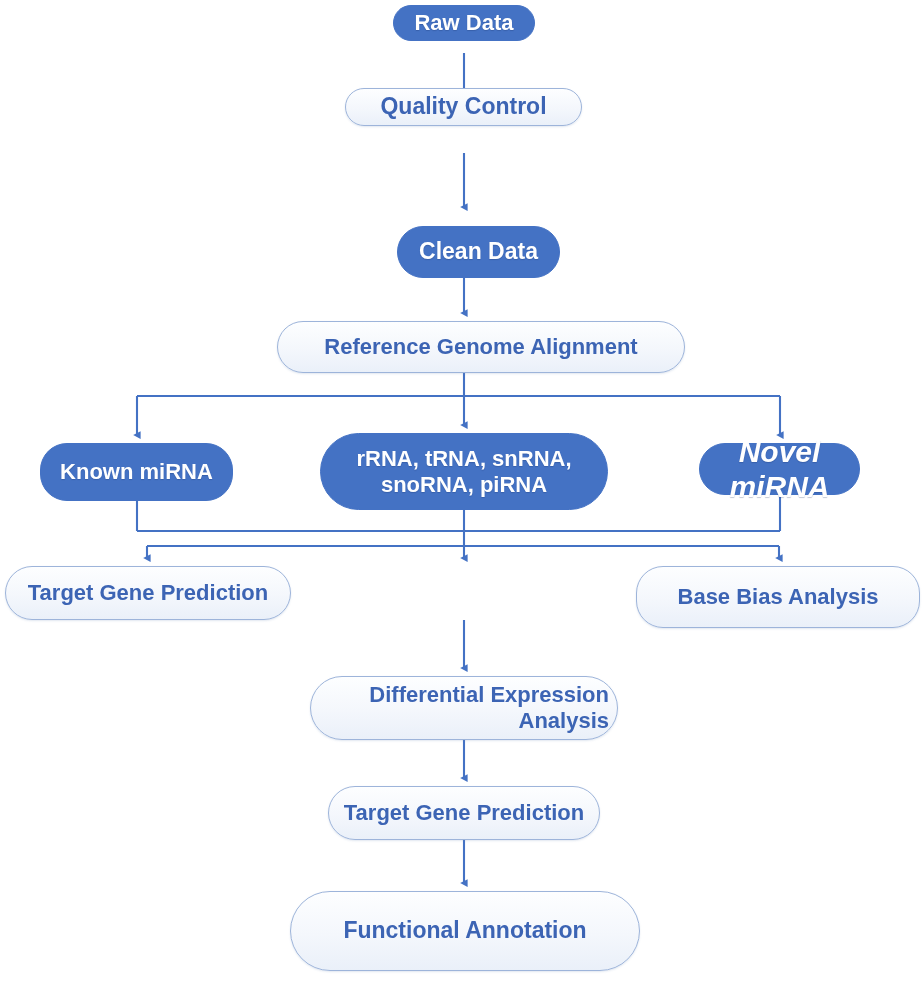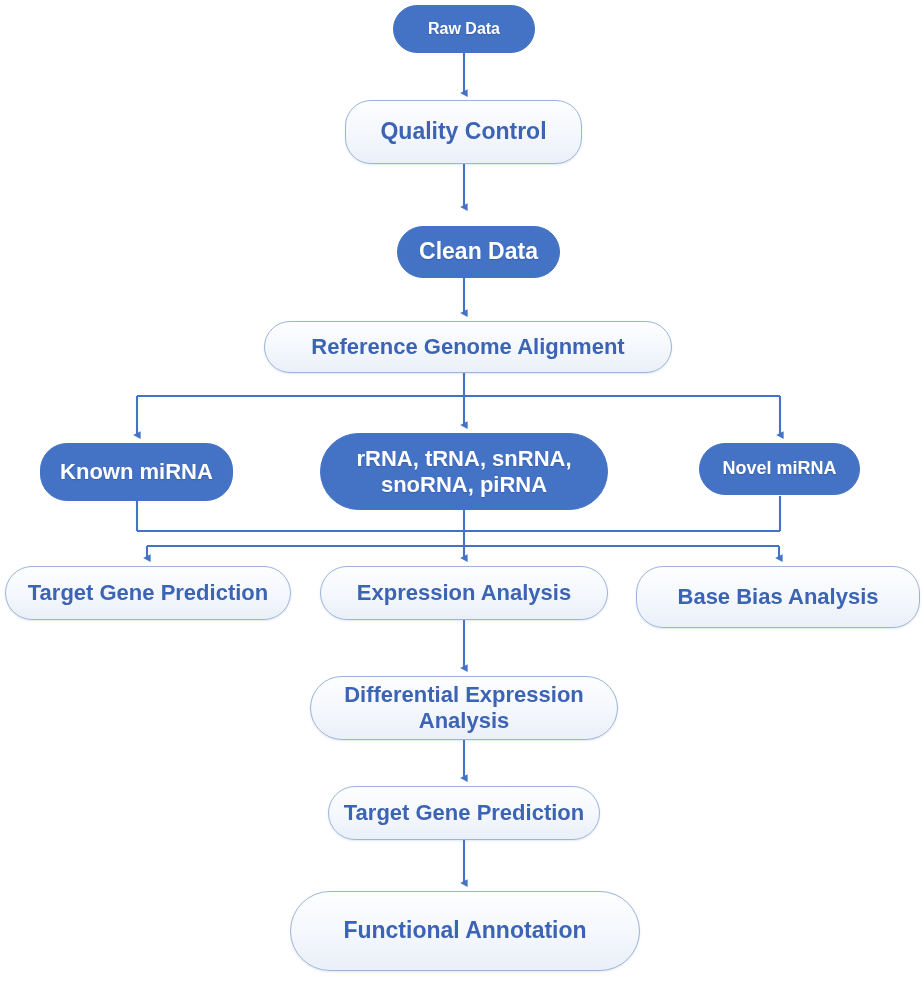--- a/index.html
+++ b/index.html
@@ -109,63 +109,60 @@
       <line x1="779" y1="546" x2="779" y2="558" marker-end="url(#arrowhead)"></line>
 
       <line x1="464" y1="620" x2="464" y2="668" marker-end="url(#arrowhead)"></line>
 
       <line x1="464" y1="740" x2="464" y2="778" marker-end="url(#arrowhead)"></line>
 
       <line x1="464" y1="840" x2="464" y2="883" marker-end="url(#arrowhead)"></line>
     </g>
   </svg>
 
-  <div class="node filled" style="left:393px; top:5px; width:142px; height:48px; border-radius:24px; font-size:16px;align-items:center;">
+  <div class="node filled" style="left:393px; top:5px; width:142px; height:36px; border-radius:24px; font-size:22px;align-items:center;">
     <span class="node-label">Raw Data</span>
   </div>
 
-  <div class="node outlined" style="left:345px; top:100px; width:237px; height:64px; border-radius:26px; font-size:23px;">
+  <div class="node outlined" style="left:345px; top:88px; width:237px; height:38px; border-radius:26px; font-size:23px;">
     <span class="node-label">Quality Control</span>
   </div>
 
   <div class="node filled" style="left:397px; top:215px; width:163px; height:52px; border-radius:26px; font-size:23px;margin-top:11px;">
     <span class="node-label">Clean Data</span>
   </div>
 
-  <div class="node outlined" style="left:264px; top:321px; width:408px; height:52px; border-radius:26px; font-size:22px;">
+  <div class="node outlined" style="left:277px; top:321px; width:408px; height:52px; border-radius:26px; font-size:22px;">
     <span class="node-label">Reference Genome Alignment</span>
   </div>
 
   <div class="node filled" style="left:40px; top:443px; width:193px; height:58px; border-radius:27px; font-size:22px;">
     <span class="node-label">Known miRNA</span>
   </div>
 
   <div class="node filled" style="left:320px; top:433px; width:288px; height:77px; border-radius:39px; font-size:22px;">
     <span class="node-label" style="white-space:pre-line;">rRNA, tRNA, snRNA,
 snoRNA, piRNA</span>
   </div>
 
-  <div class="node filled" style="left:699px; top:443px; width:161px; height:52px; border-radius:27px; font-size:18px;">
+  <div class="node filled" style="left:699px; top:443px; width:161px; height:52px; border-radius:27px; font-size:30px;font-style:italic;">
     <span class="node-label">Novel miRNA</span>
   </div>
 
   <div class="node outlined" style="left:5px; top:566px; width:286px; height:54px; border-radius:27px; font-size:22px;">
     <span class="node-label">Target Gene Prediction</span>
   </div>
 
-  <div class="node outlined" style="left:320px; top:566px; width:288px; height:54px; border-radius:27px; font-size:22px;">
-    <span class="node-label">Expression Analysis</span>
-  </div>
 
   <div class="node outlined" style="left:636px; top:566px; width:284px; height:62px; border-radius:27px; font-size:22px;">
     <span class="node-label">Base Bias Analysis</span>
   </div>
 
   <div class="node outlined" style="left:310px; top:676px; width:308px; height:64px; border-radius:32px; font-size:22px;">
-    <span class="node-label" style="white-space:pre-line;">Differential Expression
+    <span class="node-label" style="white-space:pre-line;text-align:right;">Differential Expression
 Analysis</span>
   </div>
 
   <div class="node outlined" style="left:328px; top:786px; width:272px; height:54px; border-radius:27px; font-size:22px;">
     <span class="node-label">Target Gene Prediction</span>
   </div>
 
   <div class="node outlined" style="left:290px; top:891px; width:350px; height:80px; border-radius:40px; font-size:23px;">
     <span class="stack">
       <span class="node-label">Functional Annotation</span>

